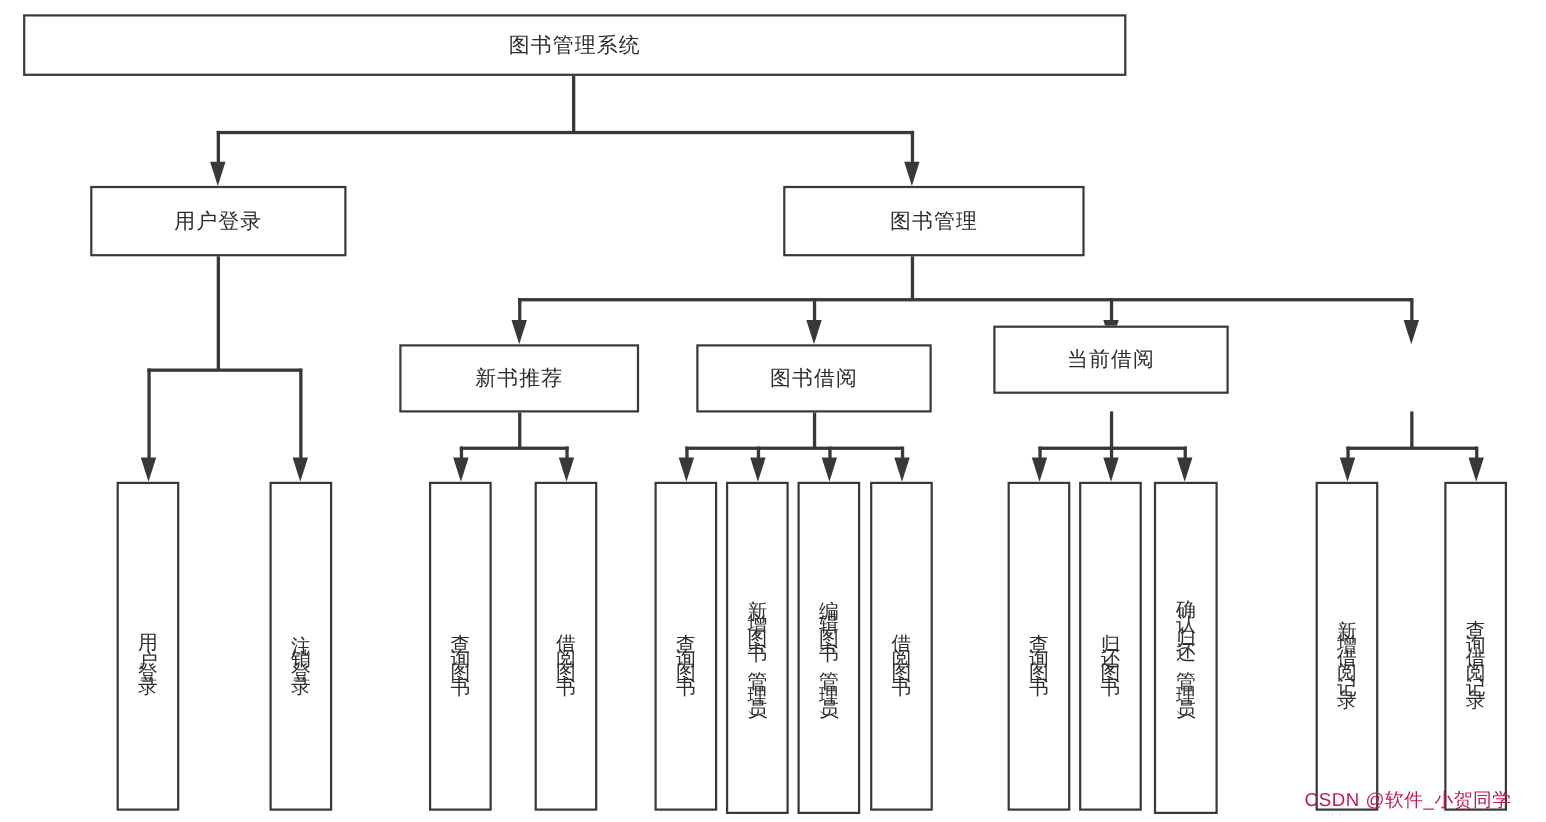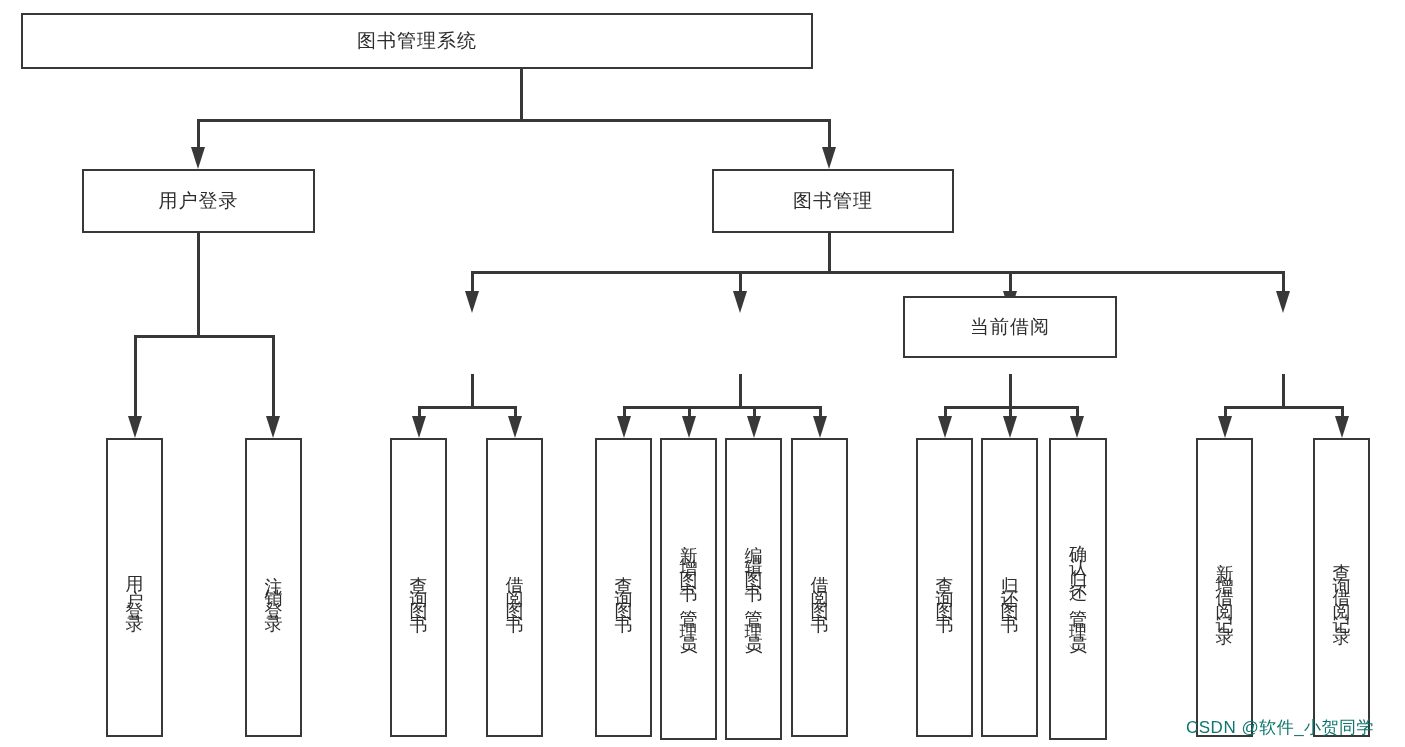--- a/index.html
+++ b/index.html
@@ -59,21 +59,21 @@
     height: 0;
     border-left: 7.5px solid transparent;
     border-right: 7.5px solid transparent;
     border-top: 22px solid #383838;
   }
   .watermark {
     position: absolute;
     left: 1186px;
     top: 716px;
     font-size: 17px;
-    color: #0f766e;
+    color: #be185d;
     letter-spacing: 0.5px;
     white-space: nowrap;
   }
 </style>
 </head>
 <body>
 
 <div class="canvas">
 
   <div class="vline" style="left:520px; top:68px; height:53px;"></div>
@@ -128,25 +128,27 @@
   <div class="vline" style="left:1076px; top:406px; height:12px;"></div>
   <div class="ahead" style="left:1069.5px; top:416px;"></div>
 
   <div class="vline" style="left:1282px; top:374px; height:34px;"></div>
   <div class="hline" style="left:1224px; top:406px; width:119px;"></div>
   <div class="vline" style="left:1224px; top:406px; height:12px;"></div>
   <div class="ahead" style="left:1217.5px; top:416px;"></div>
   <div class="vline" style="left:1341px; top:406px; height:12px;"></div>
   <div class="ahead" style="left:1334.5px; top:416px;"></div>
 
-  <div class="node" style="left:21px; top:13px; width:792px; height:56px;">图书管理系统</div>
+  <div class="node" style="left:21px; top:13px; width:1003px; height:56px;">图书管理系统</div>
 
   <div class="node" style="left:82px; top:169px; width:233px; height:64px;">用户登录</div>
-  <div class="node" style="left:712px; top:169px; width:242px; height:64px;">图书管理</div>
+  <div class="node" style="left:712px; top:169px; width:274px; height:64px;">图书管理</div>
 
+  <div class="node" style="left:363px; top:313px; width:218px; height:62px;">新书推荐</div>
+  <div class="node" style="left:633px; top:313px; width:214px; height:62px;">图书借阅</div>
   <div class="node" style="left:903px; top:296px; width:214px; height:62px;">当前借阅</div>
 
   <div class="vnode" style="left:106px; top:438px; width:57px; height:299px;">用户登录</div>
   <div class="vnode" style="left:245px; top:438px; width:57px; height:299px;">注销登录</div>
 
   <div class="vnode" style="left:390px; top:438px; width:57px; height:299px;">查询图书</div>
   <div class="vnode" style="left:486px; top:438px; width:57px; height:299px;">借阅图书</div>
 
   <div class="vnode" style="left:595px; top:438px; width:57px; height:299px;">查询图书</div>
   <div class="vnode" style="left:660px; top:438px; width:57px; height:302px;">新增图书（管理员）</div>

